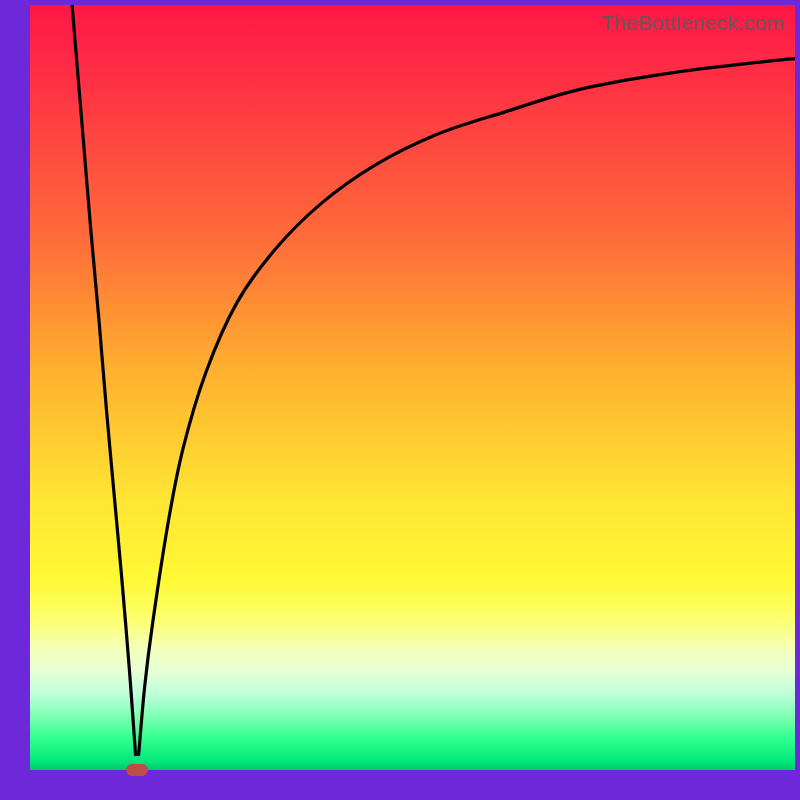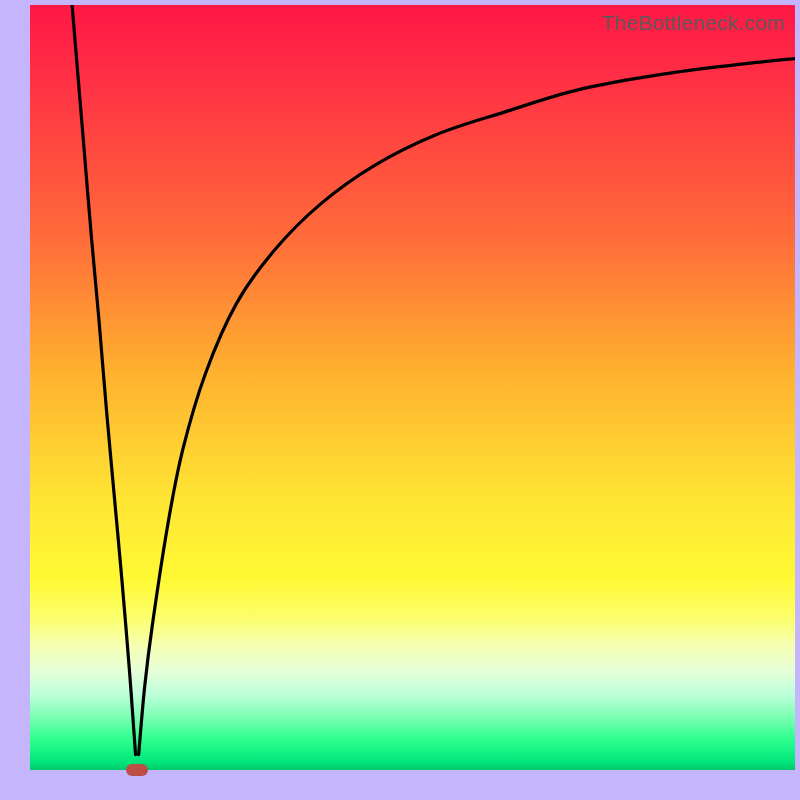--- a/index.html
+++ b/index.html
@@ -9,21 +9,21 @@
     height: 800px;
     overflow: hidden;
     background: #000;
     font-family: Arial, Helvetica, sans-serif;
   }
   .frame {
     position: absolute;
     left: 0; top: 0;
     width: 800px;
     height: 800px;
-    background: #c4b5fd;
+    background: #6d28d9;
   }
   .plot {
     position: absolute;
     left: 30px;
     top: 5px;
     width: 765px;
     height: 765px;
     background: linear-gradient(to bottom,
       #ff1745 0%,
       #ff2b45 8%,

